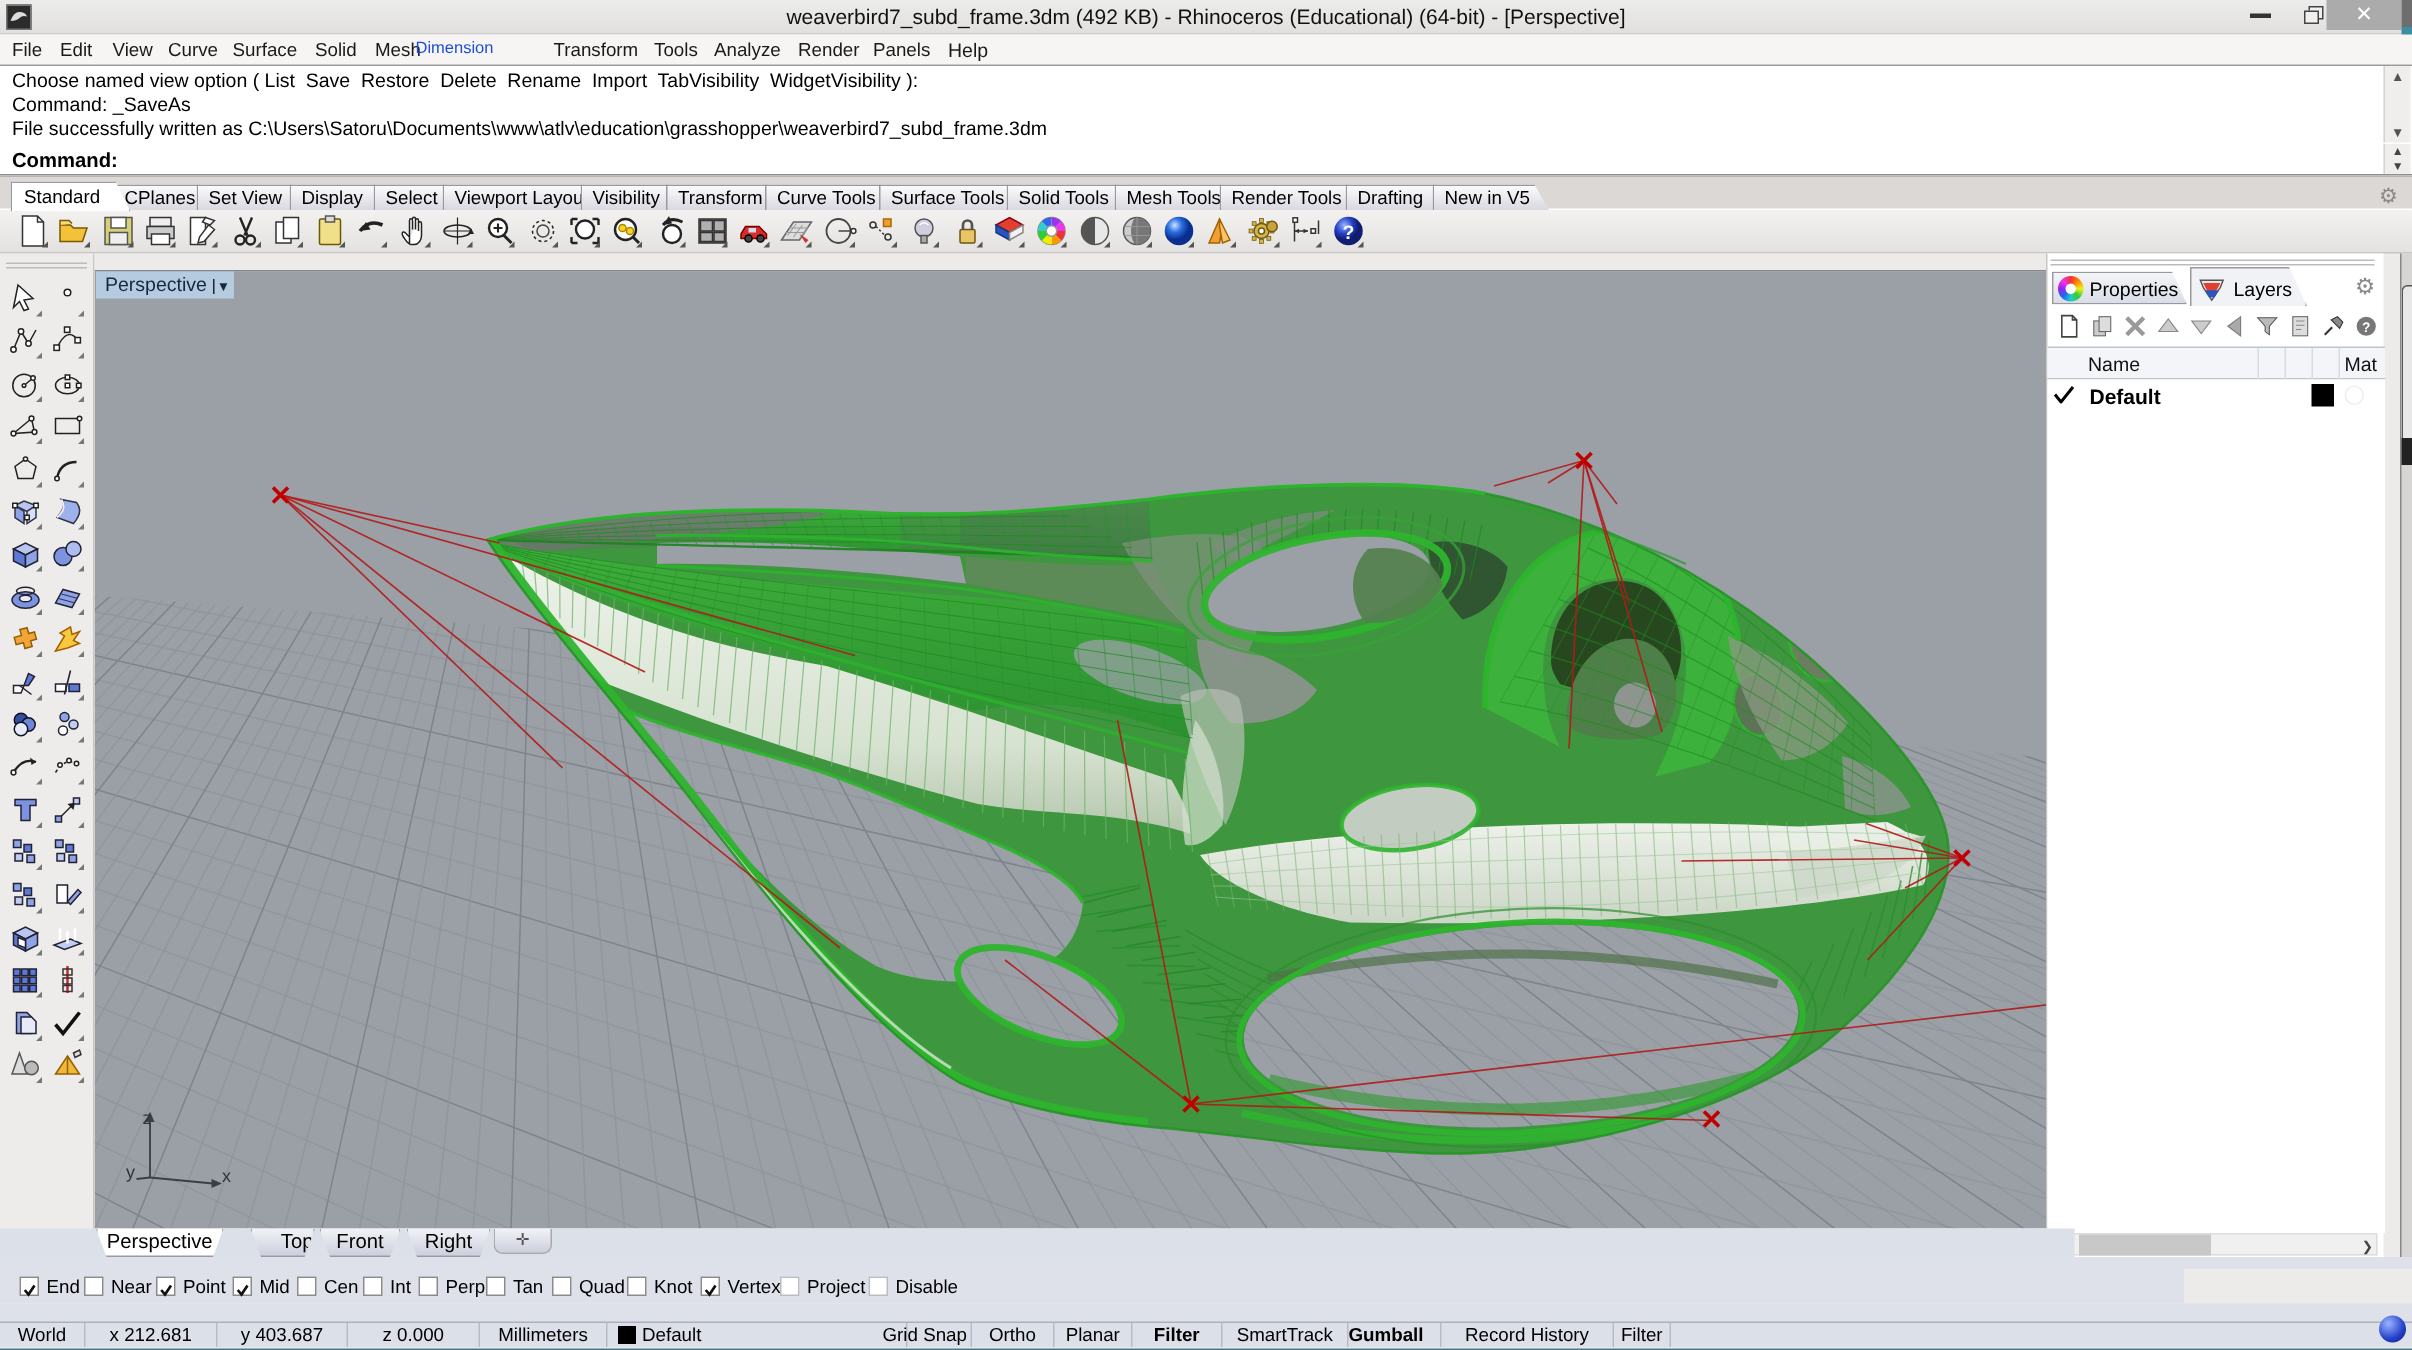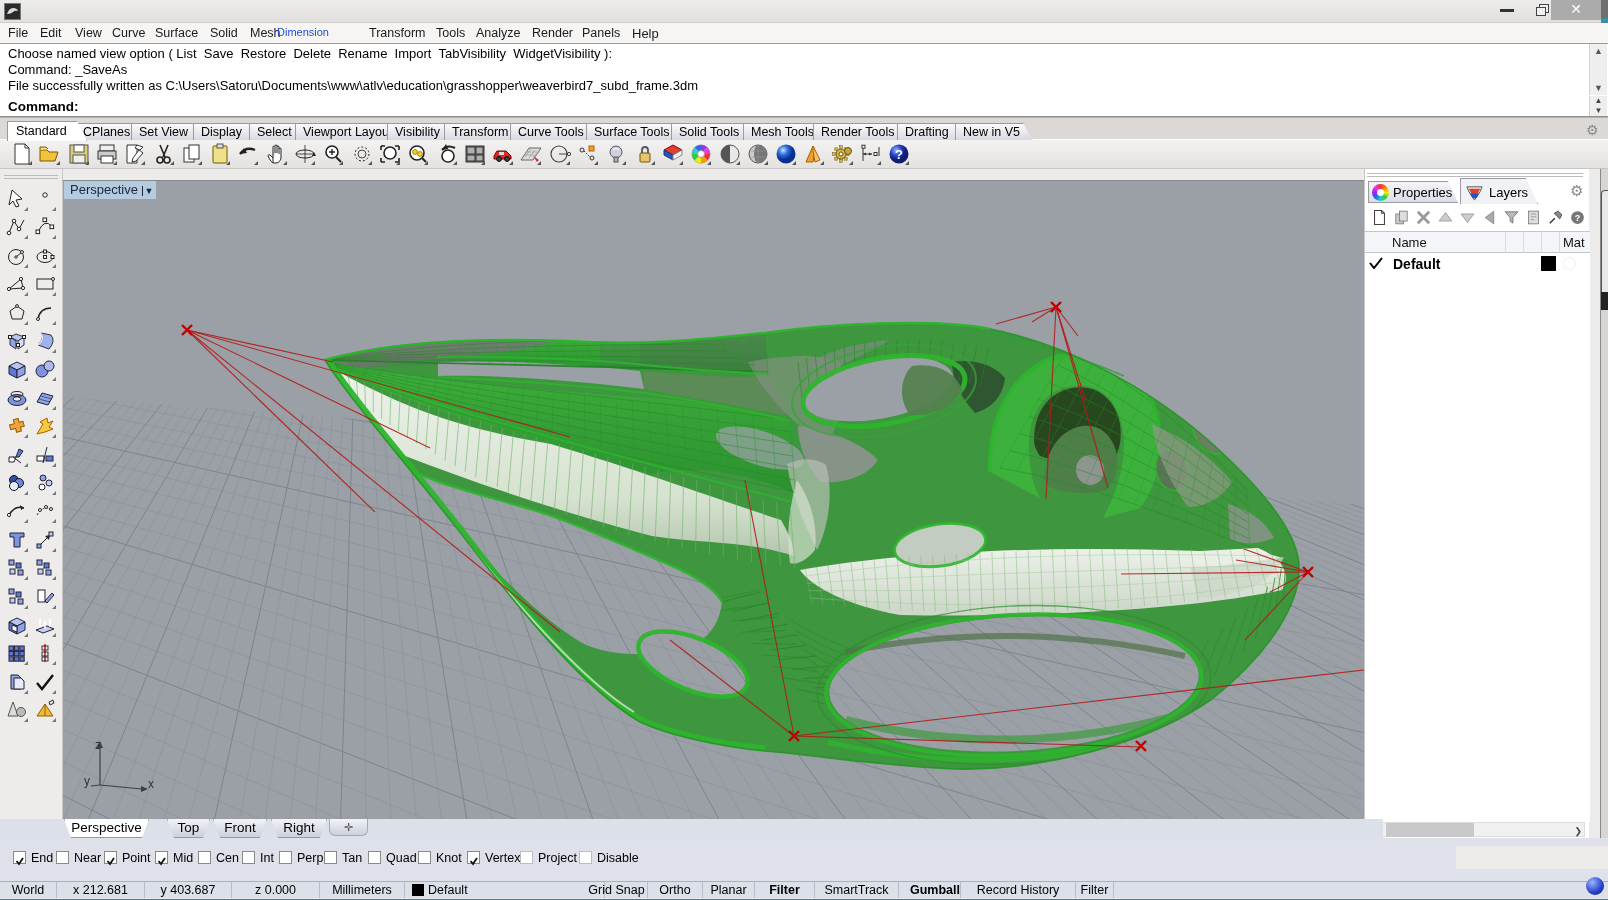--- a/index.html
+++ b/index.html
@@ -4,20 +4,21 @@
 html,body{width:1608px;height:900px;overflow:hidden;font-family:"Liberation Sans",sans-serif;background:#ecebea}
 .abs{position:absolute}
 </style></head><body>
 
 <div class="abs" style="left:0;top:0;width:1608px;height:23px;background:linear-gradient(#ececeb,#e2e0df);border-bottom:1px solid #cfcdcc">
  <div class="abs" style="left:4px;top:3px;width:17px;height:17px;background:#2b2b2b;border:1px solid #777"> 
    <svg width="15" height="15" viewBox="0 0 15 15">
         <path d="M2 10 Q4 4 8 4 Q12 4 13 7 Q10 6 8 8 Q6 10 2 10Z" fill="#ddd"></path>
       </svg>
  </div>
+ <div class="abs" style="left:0;top:3px;width:1608px;text-align:center;font-size:14px;color:#111">weaverbird7_subd_frame.3dm (492 KB) - Rhinoceros (Educational) (64-bit) - [Perspective]</div>
  <div class="abs" style="left:1500px;top:9px;width:14px;height:3px;background:#333"></div>
  <div class="abs" style="left:1539px;top:4px;width:10px;height:9px;border:1px solid #444;background:#f0f0f0"></div>
  <div class="abs" style="left:1536px;top:7px;width:10px;height:9px;border:1px solid #444;background:#f0f0f0"></div>
  <div class="abs" style="left:1551px;top:0;width:50px;height:20px;background:#ababab;color:#fff;text-align:center;font-size:14px;line-height:19px">✕</div>
  <div class="abs" style="left:1601px;top:0;width:7px;height:18px;background:#6e6e6e"></div>
  <div class="abs" style="left:1601px;top:18px;width:7px;height:8px;background:#3a8fa0"></div>
 </div>
 <div class="abs" style="left:0;top:23px;width:1608px;height:20px;background:#f7f5f4;">
     <span class="abs" style="left:8px;top:3px;font-size:12.5px;color:#1a1a1a">File</span>
     <span class="abs" style="left:40px;top:3px;font-size:12.5px;color:#1a1a1a">Edit</span>
@@ -1119,21 +1120,21 @@
       <div class="abs" style="left:2px;top:3px;font-size:9px;color:#444">❮</div>
       <div class="abs" style="right:2px;top:3px;font-size:9px;color:#444">❯</div>
       <div class="abs" style="left:18px;top:0px;width:88px;height:14px;background:#c8c8c8"></div>
     </div>
   </div>
 <div class="abs" style="left:1600px;top:169px;width:8px;height:671px;background:#d8d6d4;border-left:1px solid #888"></div>
 <div class="abs" style="left:1601px;top:190px;width:7px;height:120px;background:#e8e8e8;border:1px solid #555;border-right:none;border-radius:4px 0 0 4px"></div>
 <div class="abs" style="left:1601px;top:292px;width:7px;height:18px;background:#222"></div>
 <div class="abs" style="left:0;top:819px;width:1383px;height:27px;background:#dce0e9">
     <div class="abs" style="left:64px;top:0px;width:85px;height:19px;background:#fff;border:1px solid #9a98a0;border-top:none;clip-path:polygon(0 0, 100% 0, calc(100% - 7px) 100%, 7px 100%);font-size:13.5px;color:#000;text-align:center;padding-top:1px;border-radius:0 0 7px 7px">Perspective</div>
-    <div class="abs" style="left:167px;top:0px;width:43px;height:19px;background:linear-gradient(#f2f3f7,#ccd0dd);border:1px solid #9a98a0;border-top:none;clip-path:polygon(0 0, 100% 0, calc(100% - 7px) 100%, 7px 100%);font-size:13.5px;color:#000;text-align:center;padding-top:1px;border-radius:0 0 7px 7px">Top</div>
+    <div class="abs" style="left:167px;top:0px;width:43px;height:19px;background:linear-gradient(#f2f3f7,#ccd0dd);border:1px solid #9a98a0;border-top:none;clip-path:polygon(0 0, 100% 0, calc(100% - 7px) 100%, 7px 100%);font-size:13.5px;color:#000;text-align:right;padding-top:1px;border-radius:0 0 7px 7px">Top</div>
     <div class="abs" style="left:213px;top:0px;width:54px;height:19px;background:linear-gradient(#f2f3f7,#ccd0dd);border:1px solid #9a98a0;border-top:none;clip-path:polygon(0 0, 100% 0, calc(100% - 7px) 100%, 7px 100%);font-size:13.5px;color:#000;text-align:center;padding-top:1px;border-radius:0 0 7px 7px">Front</div>
     <div class="abs" style="left:271px;top:0px;width:56px;height:19px;background:linear-gradient(#f2f3f7,#ccd0dd);border:1px solid #9a98a0;border-top:none;clip-path:polygon(0 0, 100% 0, calc(100% - 7px) 100%, 7px 100%);font-size:13.5px;color:#000;text-align:center;padding-top:1px;border-radius:0 0 7px 7px">Right</div>
     <div class="abs" style="left:329px;top:0px;width:39px;height:17px;background:linear-gradient(#f2f3f7,#ccd0dd);border:1px solid #aaa;border-top:none;border-radius:0 0 6px 6px;text-align:center;font-size:11px;color:#555;line-height:16px">✛</div>
   </div>
 <div class="abs" style="left:0;top:838px;width:1608px;height:8px;background:#dee1ea"></div>
 <div class="abs" style="left:0;top:869px;width:1608px;height:12px;background:#dee1ea"></div>
 <div class="abs" style="left:0;top:846px;width:1456px;height:23px;background:#dee1ea">
     <div class="abs" style="left:13px;top:5px;width:13px;height:13px;background:#fff;border:1px solid #8a8a8a"><svg width="11" height="11" viewBox="0 0 11 11">
         <path d="M2.5 6l2.5 3 4-6" stroke="#111" stroke-width="1.8" fill="none"></path>
       </svg></div>
@@ -1174,19 +1175,19 @@
     <div class="abs" style="left:57px;top:0;width:88px;height:16px;border-right:1px solid #b7bcc7;text-align:center;font-weight:normal;line-height:16px">x 212.681</div>
     <div class="abs" style="left:145px;top:0;width:87px;height:16px;border-right:1px solid #b7bcc7;text-align:center;font-weight:normal;line-height:16px">y 403.687</div>
     <div class="abs" style="left:232px;top:0;width:88px;height:16px;border-right:1px solid #b7bcc7;text-align:center;font-weight:normal;line-height:16px">z 0.000</div>
     <div class="abs" style="left:320px;top:0;width:85px;height:16px;border-right:1px solid #b7bcc7;text-align:center;font-weight:normal;line-height:16px">Millimeters</div>
     <div class="abs" style="left:405px;top:0;width:200px;height:16px;border-right:1px solid #b7bcc7;text-align:center;font-weight:normal;line-height:16px"></div>
     <div class="abs" style="left:586px;top:0;width:62px;height:16px;border-right:1px solid #b7bcc7;text-align:center;font-weight:normal;line-height:16px">Grid Snap</div>
     <div class="abs" style="left:648px;top:0;width:55px;height:16px;border-right:1px solid #b7bcc7;text-align:center;font-weight:normal;line-height:16px">Ortho</div>
     <div class="abs" style="left:703px;top:0;width:52px;height:16px;border-right:1px solid #b7bcc7;text-align:center;font-weight:normal;line-height:16px">Planar</div>
     <div class="abs" style="left:755px;top:0;width:60px;height:16px;border-right:1px solid #b7bcc7;text-align:center;font-weight:bold;line-height:16px">Filter</div>
     <div class="abs" style="left:815px;top:0;width:84px;height:16px;border-right:1px solid #b7bcc7;text-align:center;font-weight:normal;line-height:16px">SmartTrack</div>
-    <div class="abs" style="left:899px;top:0;width:62px;height:16px;border-right:1px solid #b7bcc7;text-align:right;font-weight:bold;line-height:16px">Gumball</div>
+    <div class="abs" style="left:899px;top:0;width:62px;height:16px;border-right:1px solid #b7bcc7;text-align:left;font-weight:bold;line-height:16px">Gumball</div>
     <div class="abs" style="left:961px;top:0;width:115px;height:16px;border-right:1px solid #b7bcc7;text-align:center;font-weight:normal;line-height:16px">Record History</div>
     <div class="abs" style="left:1076px;top:0;width:38px;height:16px;border-right:1px solid #b7bcc7;text-align:center;font-weight:normal;line-height:16px">Filter</div>
     <div class="abs" style="left:412px;top:2px;width:12px;height:12px;background:#000"></div>
     <span class="abs" style="left:428px;top:0;line-height:16px">Default</span>
     <div class="abs" style="left:0;top:17px;width:1608px;height:2px;background:#49788f"></div>
     <div class="abs" style="left:1586px;top:-5px;width:18px;height:18px;border-radius:50%;background:radial-gradient(circle at 35% 30%,#9ab4ff,#2440c8 60%,#101d70)"></div>
   </div>
 </body></html>

